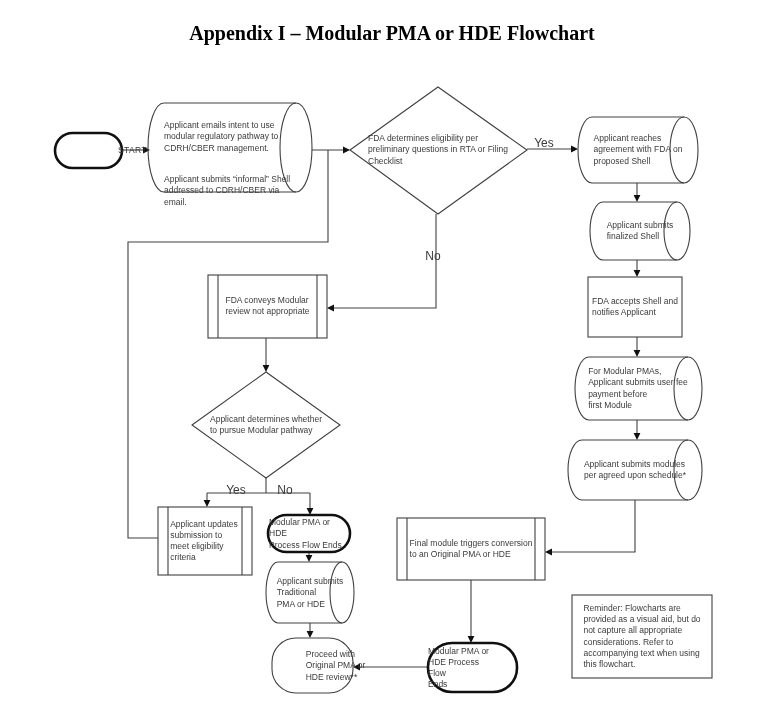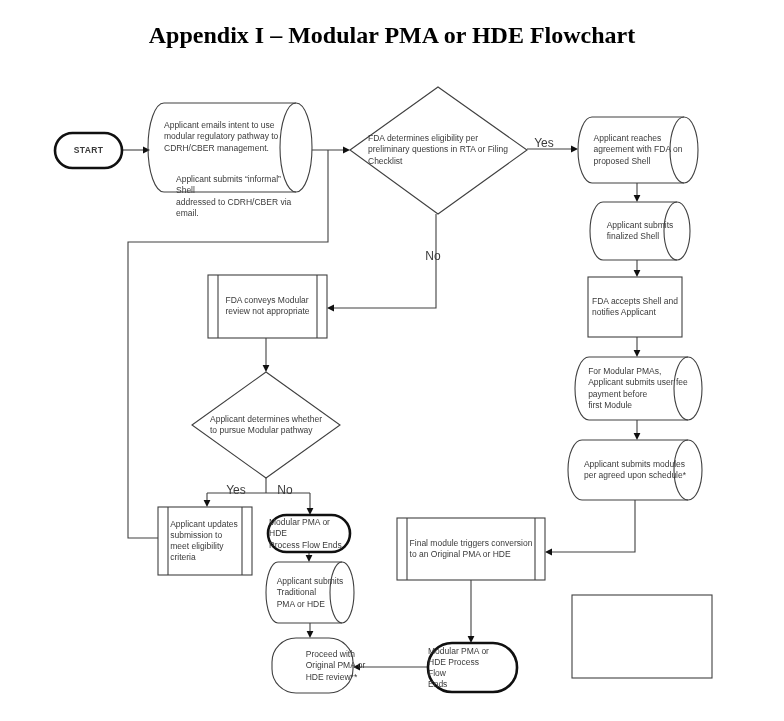--- a/index.html
+++ b/index.html
@@ -4,27 +4,27 @@
 <style>
   html,body{margin:0;padding:0;background:#ffffff;}
   #page{position:relative;width:784px;height:721px;background:#ffffff;overflow:hidden;
         font-family:"Liberation Sans",sans-serif;}
   .abs{position:absolute;}
   .txt{font-family:"Liberation Sans",sans-serif;font-size:8.5px;line-height:1.32;color:#3a3a3a;
        text-align:left;white-space:pre-line;display:flex;align-items:center;justify-content:center;}
   .txt-left{text-align:left;display:block;}
   .lbl{font-size:12px;color:#3a3a3a;display:flex;align-items:center;justify-content:center;}
   #title{left:0;top:22px;width:784px;text-align:center;
-         font-family:"Liberation Serif",serif;font-weight:bold;font-size:24px;color:#000;}
+         font-family:"Liberation Serif",serif;font-weight:bold;font-size:20px;color:#000;}
   svg{position:absolute;left:0;top:0;}
   .thin{fill:none;stroke:#404040;stroke-width:1.1px;}
   .bold{fill:none;stroke:#101010;stroke-width:2.6px;}
   .conn{fill:none;stroke:#404040;stroke-width:1.1px;}
   .ah{fill:#101010;stroke:none;}
-  #start-label{font-weight:bold;letter-spacing:.4px;}
+  #start-label{font-weight:normal;letter-spacing:.4px;padding-left:44px;}
 </style>
 </head>
 <body>
 
 <div id="page">
 
   <div id="title" class="abs">Appendix I – Modular PMA or HDE Flowchart</div>
 
   <svg width="784" height="721" viewBox="0 0 784 721">
 
@@ -111,21 +111,21 @@
     <rect class="bold" x="428" y="643" width="89" height="49" rx="24"></rect>
     <rect class="thin" x="572" y="595" width="140" height="83"></rect>
   </svg>
 
   <div class="abs txt" id="start-label" style="left:55px;top:133px;width:67px;height:35px;">START</div>
 
   <div class="abs txt txt-left" style="left:164px;top:109px;width:136px;height:80px;">
     <div>Applicant emails intent to use
 modular regulatory pathway to
 CDRH/CBER management.</div>
-    <div style="margin-top:9px;margin-left:12px;">Applicant submits “informal” Shell
+    <div style="margin-top:9px;">Applicant submits “informal” Shell
 addressed to CDRH/CBER via email.</div>
   </div>
 
   <div class="abs txt" style="left:363px;top:130px;width:150px;height:40px;">FDA determines eligibility per
 preliminary questions in RTA or Filing
 Checklist</div>
 
   <div class="abs txt" style="left:578px;top:124px;width:120px;height:52px;">Applicant reaches
 agreement with FDA on
 proposed Shell</div>
@@ -166,19 +166,25 @@
 Original PMA or
 HDE review**</div>
 
   <div class="abs txt" style="left:401px;top:535px;width:140px;height:28px;">Final module triggers conversion
 to an Original PMA or HDE</div>
 
   <div class="abs txt" style="left:428px;top:652px;width:71px;height:32px;">Modular PMA or
 HDE Process Flow
 Ends</div>
 
+  <div class="abs txt" style="left:574px;top:598px;width:136px;height:77px;">Reminder: Flowcharts are
+provided as a visual aid, but do
+not capture all appropriate
+considerations. Refer to
+accompanying text when  using
+this flowchart.</div>
 
   <div class="abs lbl" style="left:532px;top:137px;width:24px;height:12px;">Yes</div>
   <div class="abs lbl" style="left:423px;top:250px;width:20px;height:12px;">No</div>
   <div class="abs lbl" style="left:225px;top:484px;width:22px;height:12px;">Yes</div>
   <div class="abs lbl" style="left:275px;top:484px;width:20px;height:12px;">No</div>
 
 </div>
 
 </body></html>

